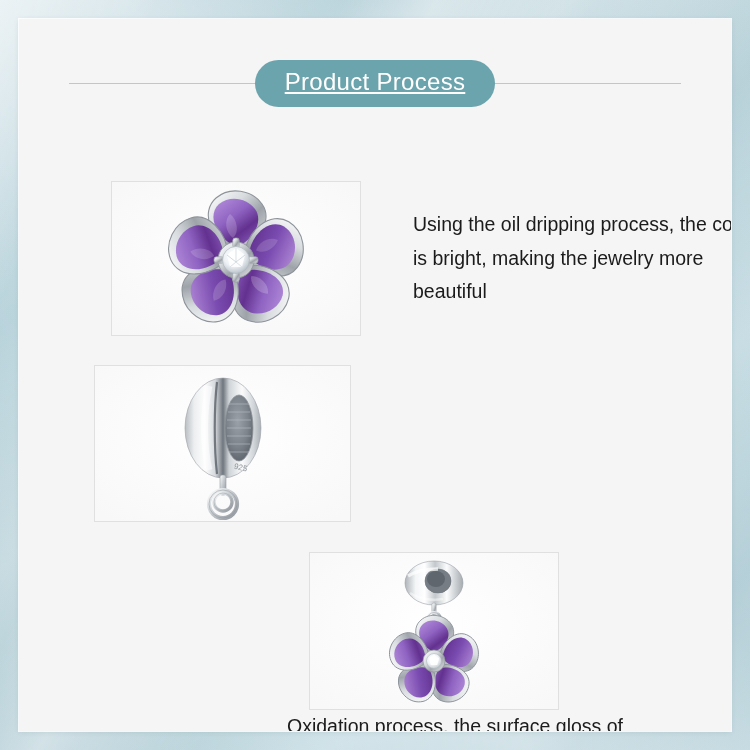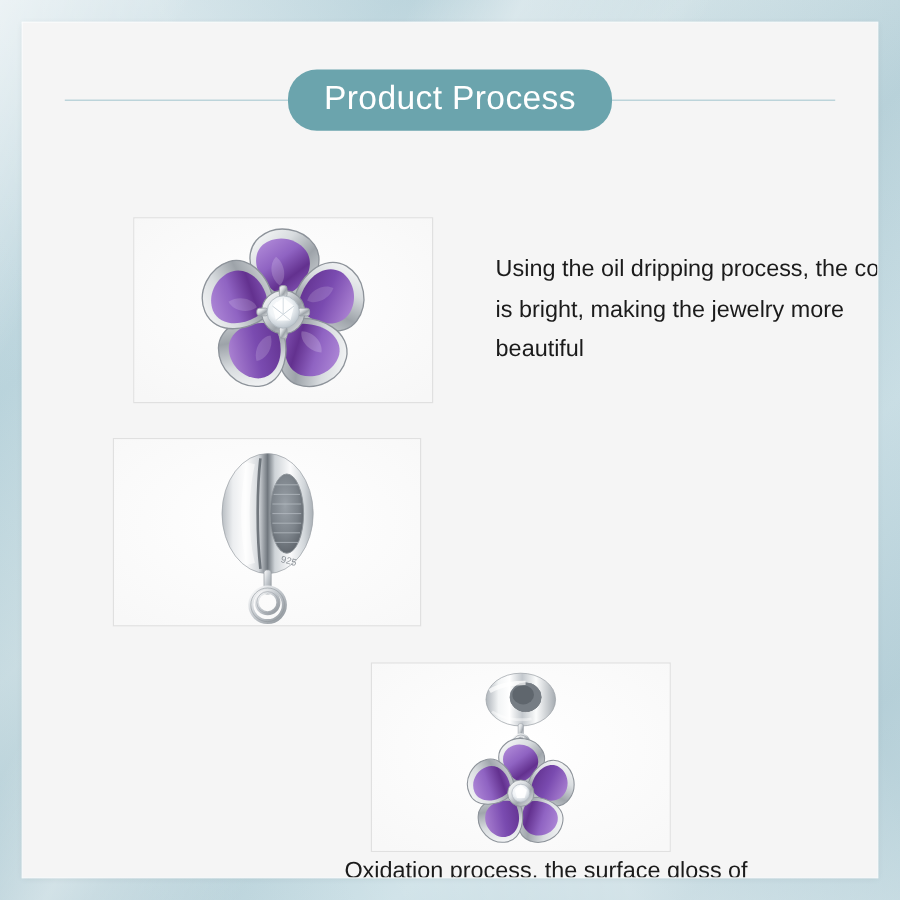--- a/index.html
+++ b/index.html
@@ -55,29 +55,30 @@
     justify-content: center;
   }
   .title-rule {
     height: 1px;
     background: #aecdd4;
     flex: 0 0 190px;
   }
   .title-pill {
     background: #6ba4ad;
     color: #ffffff;
-    font-size: 28px;
+    font-size: 24px;
     line-height: 1;
     letter-spacing: 0.3px;
     padding: 10px 30px 13px 30px;
     border-radius: 24px;
     white-space: nowrap;
     margin: 0 -4px;
     position: relative;
     z-index: 2;
+    text-decoration: underline;
   }
 
   
   .row {
     position: absolute;
     display: flex;
     align-items: center;
     padding-left: 37px;
   }
   .row-1 { left: 55px;  top: 162px; width: 645px; }

